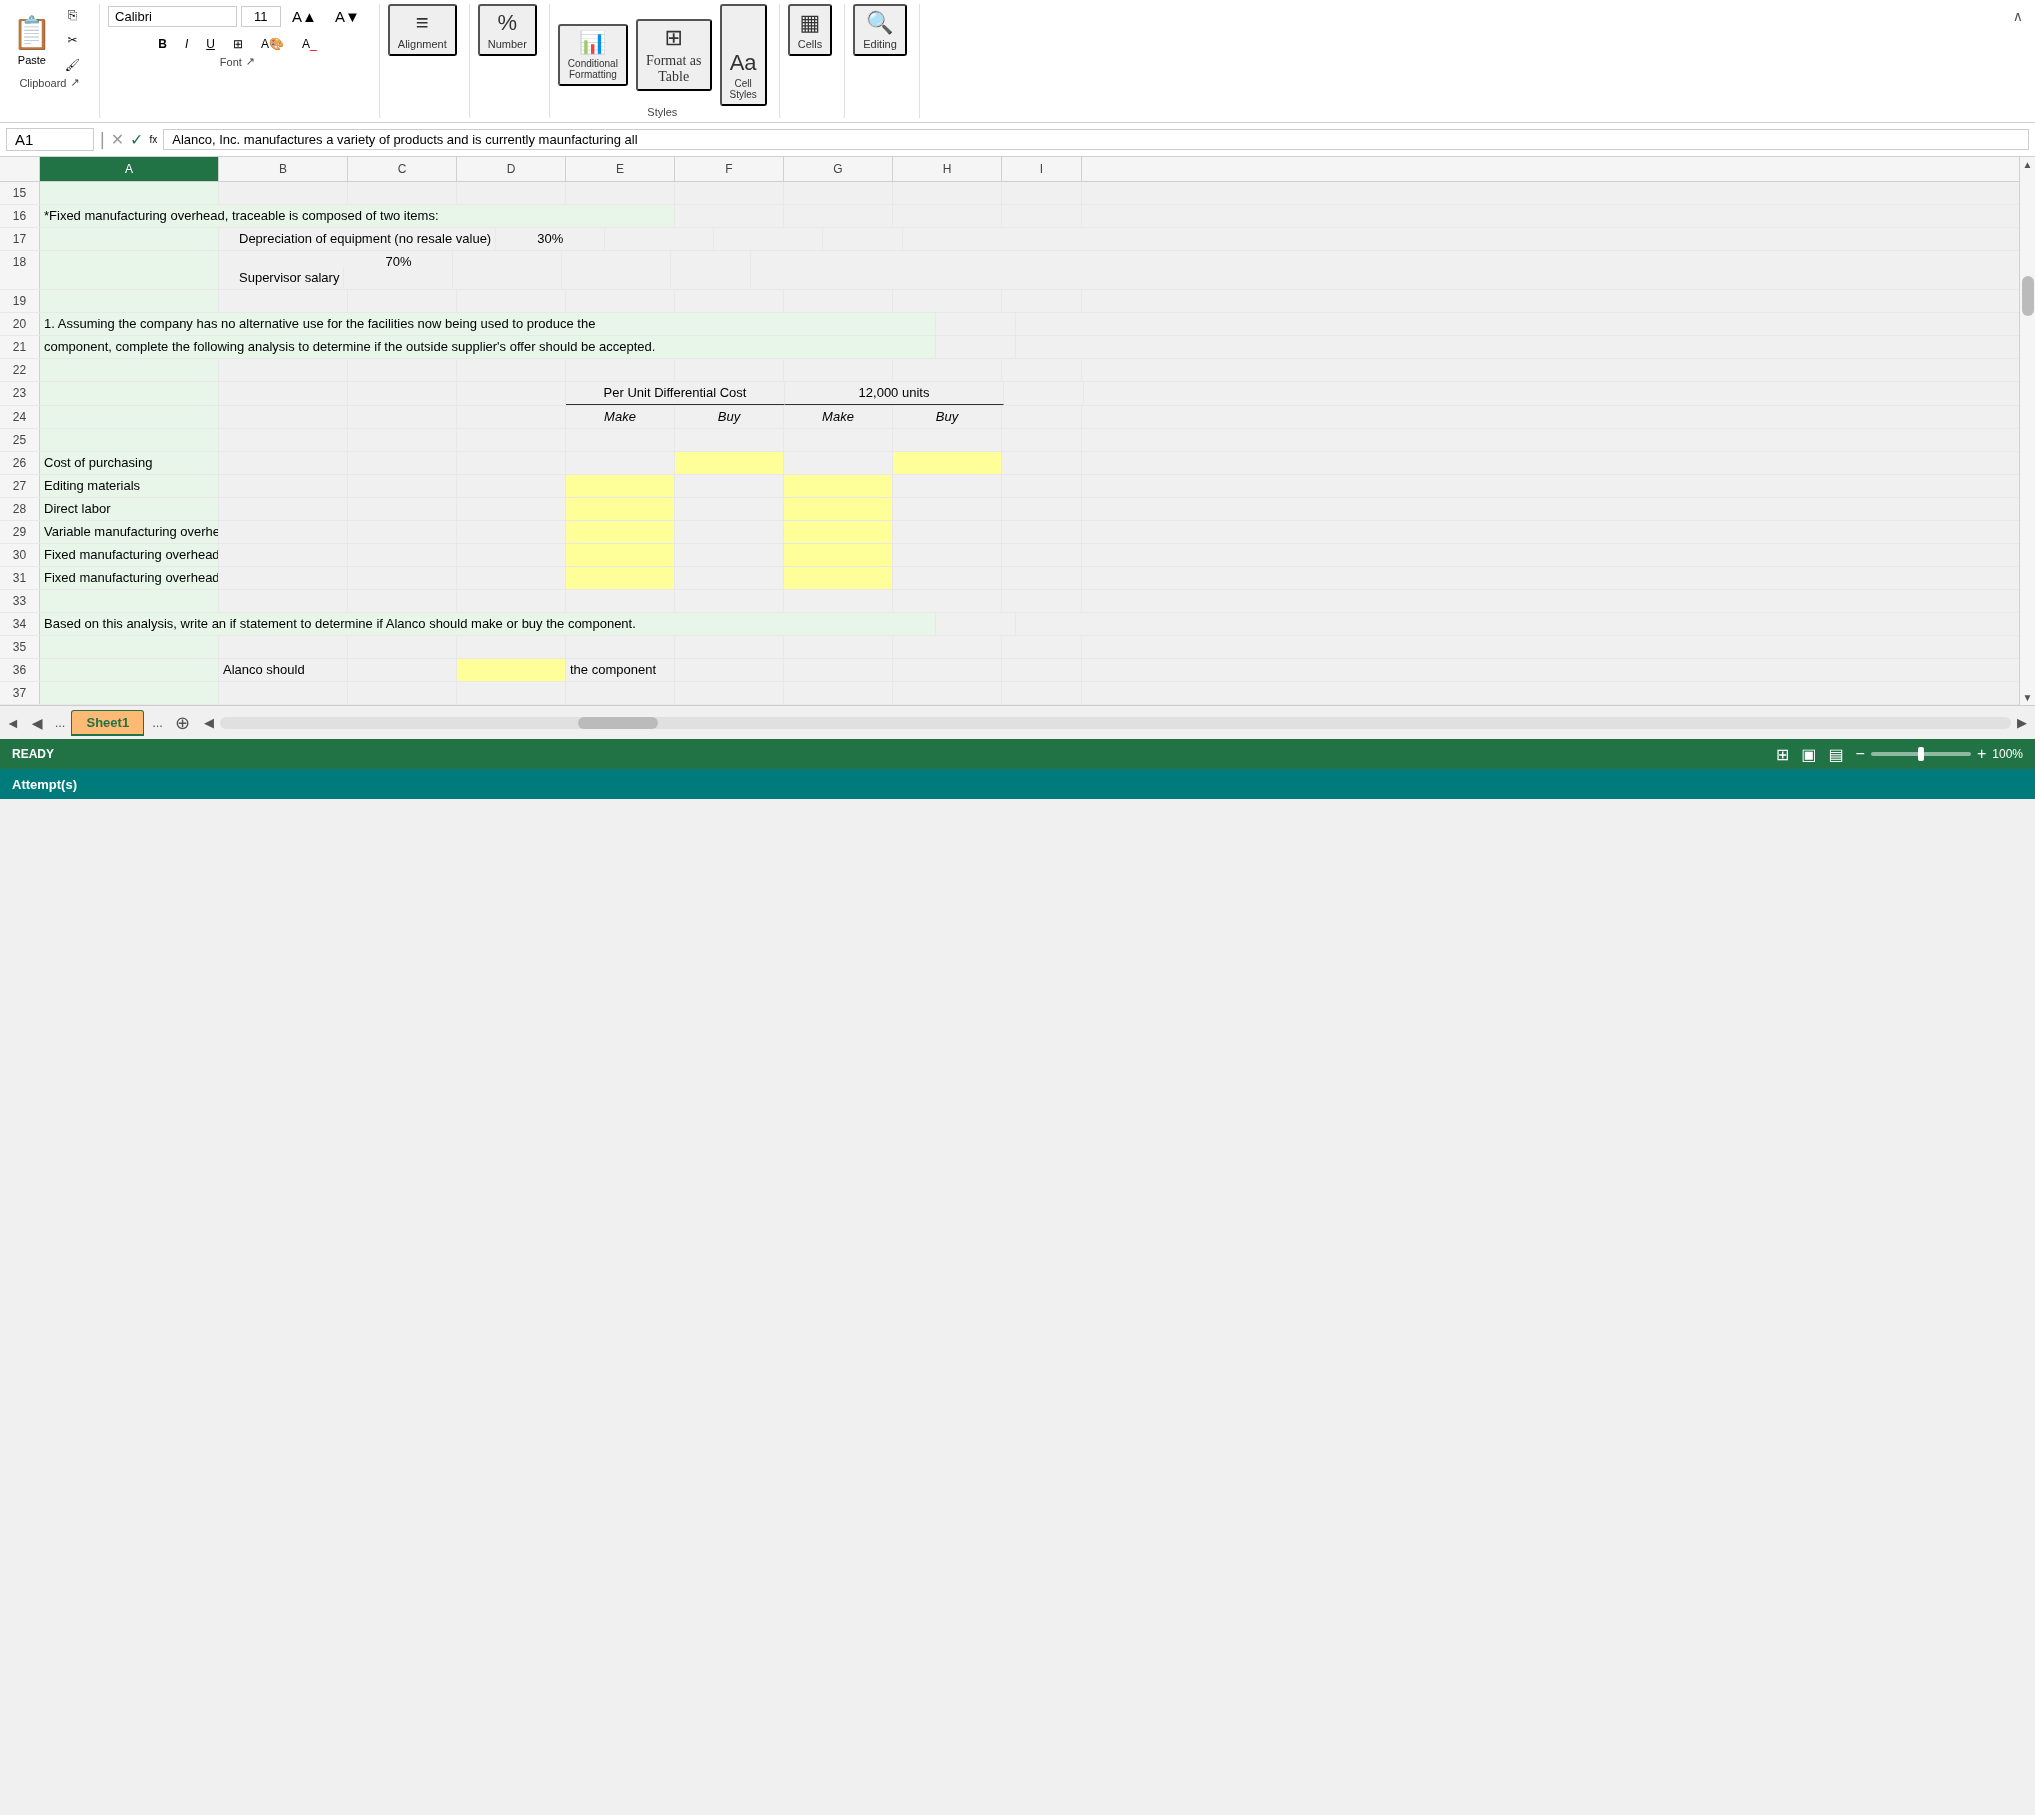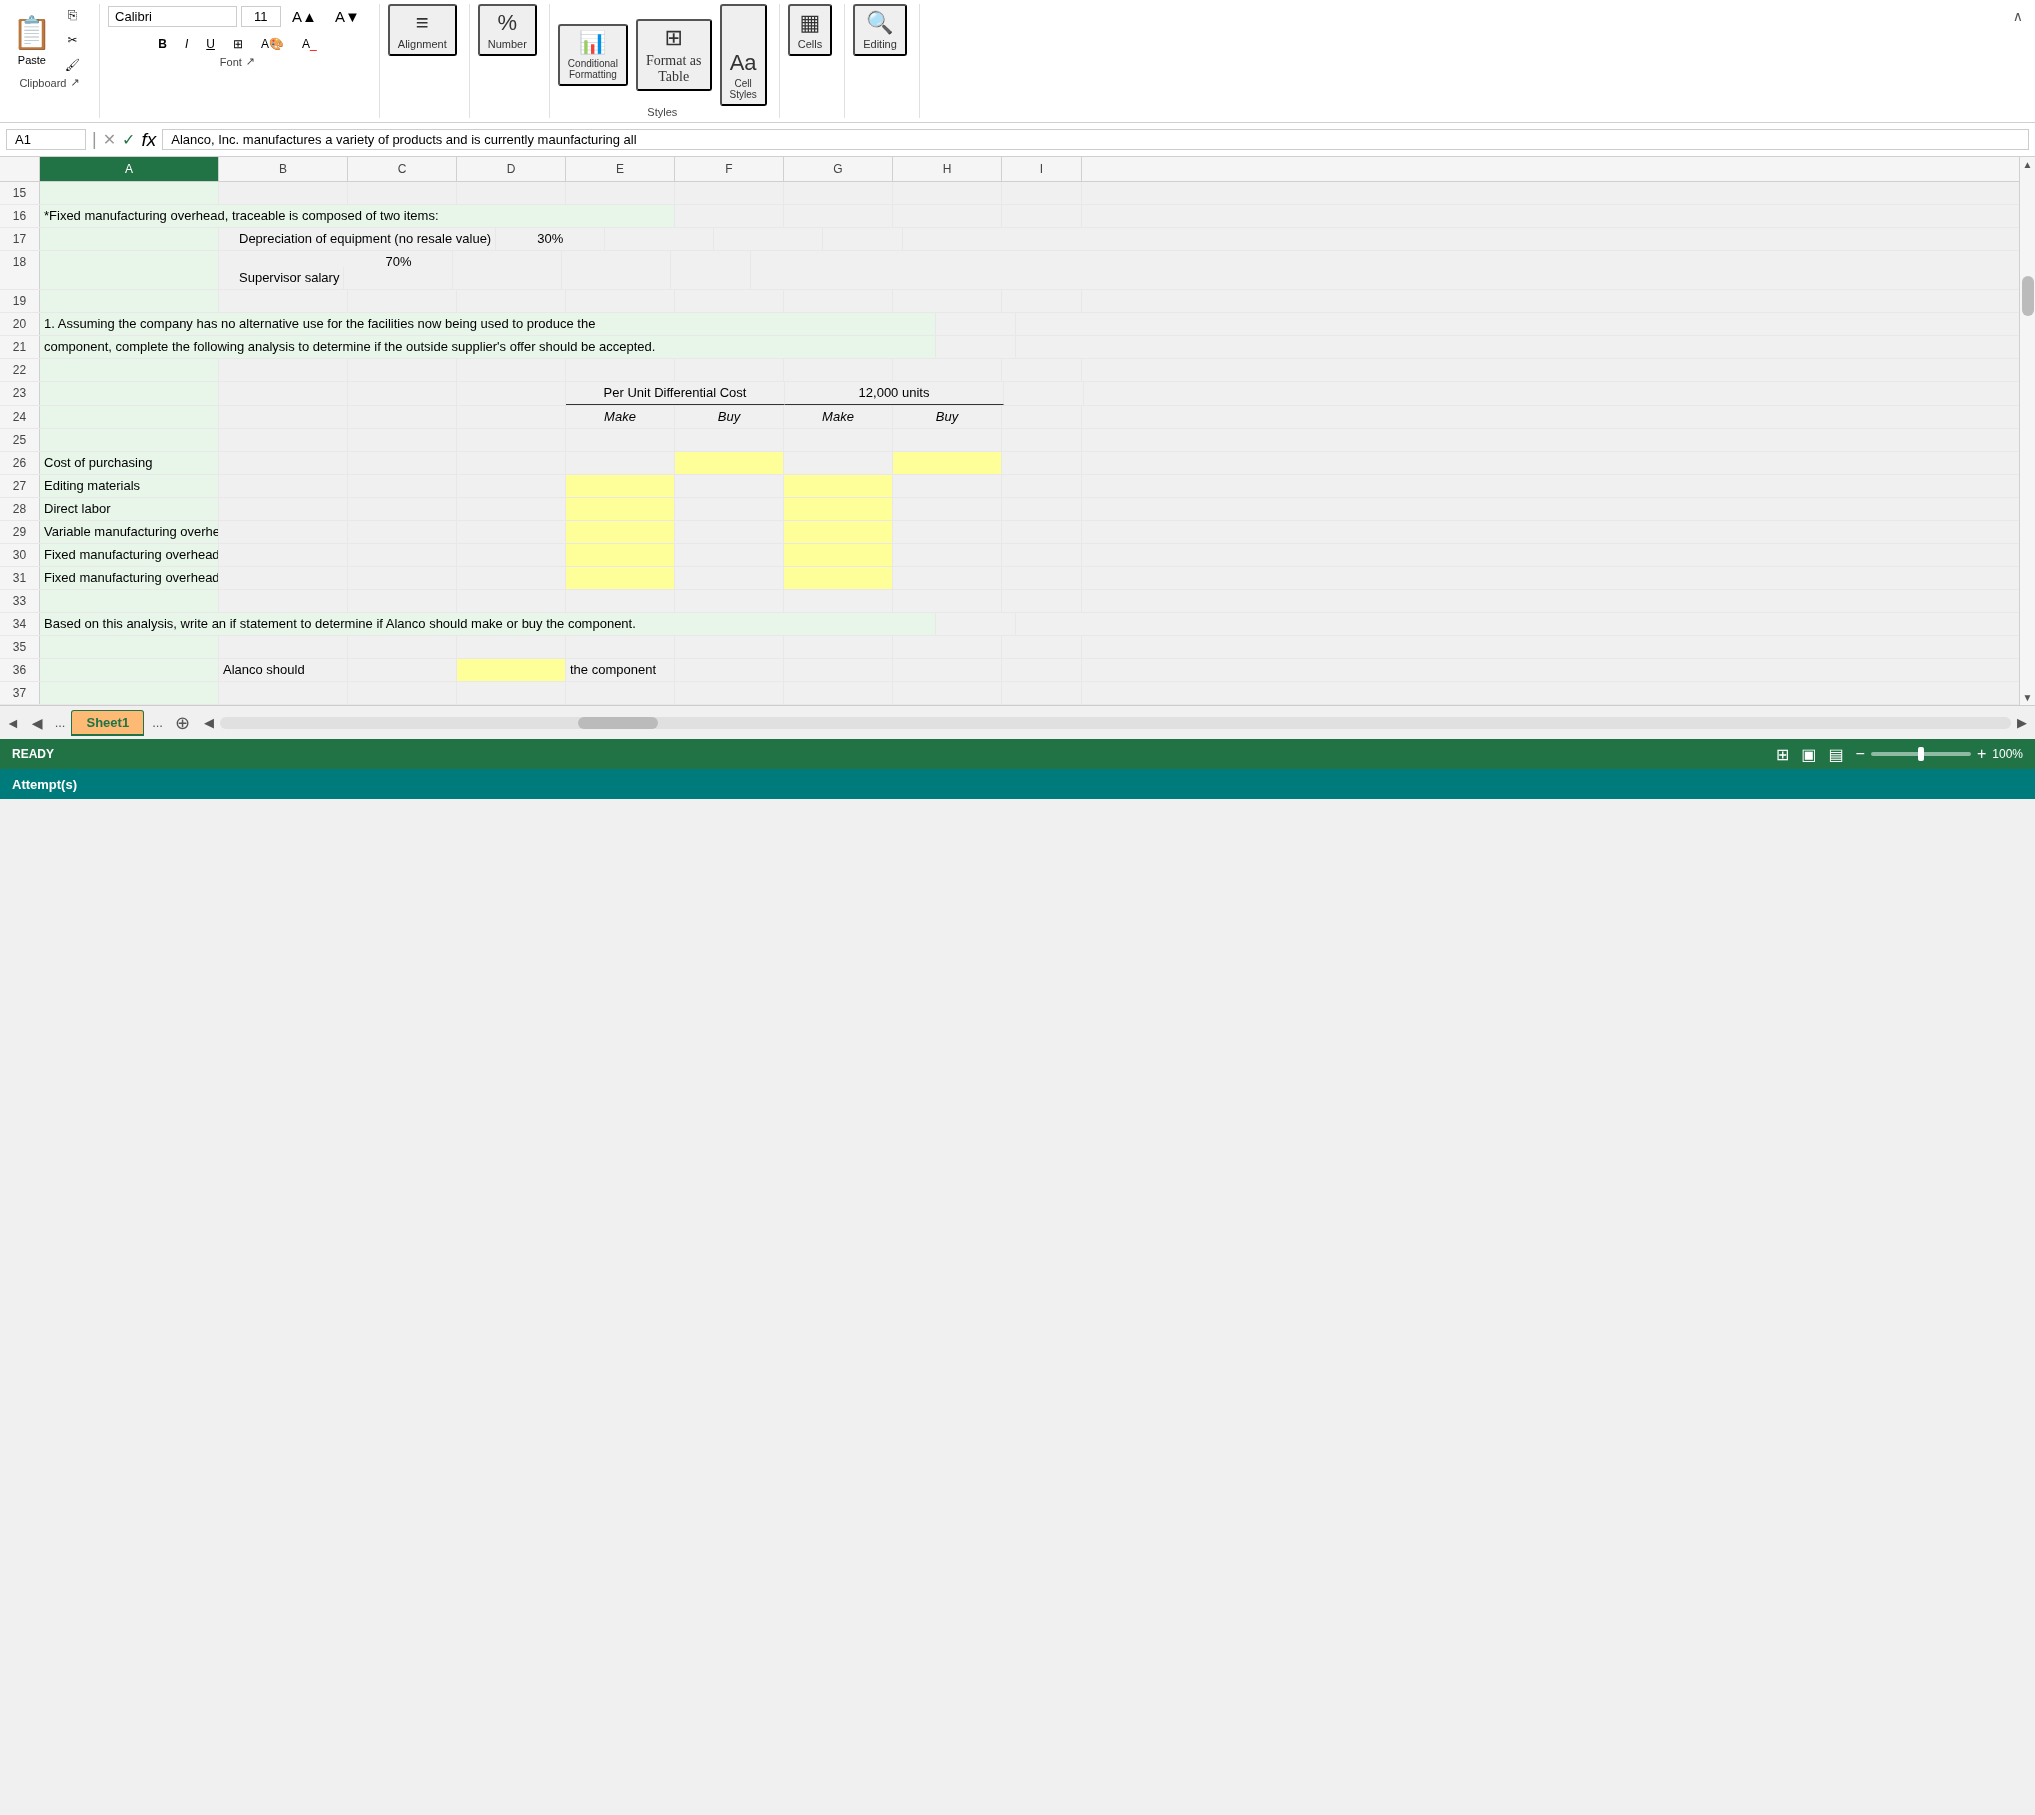--- a/index.html
+++ b/index.html
@@ -16,22 +16,22 @@
 
     .bold { font-weight: bold; }
     .italic { font-style: italic; }
     .underline { text-decoration: underline; }
 
     .toolbar-btn { padding: 3px 6px; font-size: 12px; cursor: pointer; border: 1px solid transparent; border-radius: 2px; background: transparent; }
     .big-section-btn { display: flex; flex-direction: column; align-items: center; font-size: 11px; color: #333; gap: 2px; cursor: pointer; padding: 4px 8px; border-radius: 3px; }
 
     
     .formula-bar { display: flex; align-items: center; background: #fff; border-bottom: 1px solid #d0d0d0; padding: 3px 6px; gap: 6px; height: 34px; }
-    .cell-ref-box { border: 1px solid #ccc; padding: 2px 8px; width: 80px; font-size: 13px; }
-    .fx-label { font-style: italic; color: #000000; font-size: 19px; }
+    .cell-ref-box { border: 1px solid #ccc; padding: 2px 8px; width: 88px; font-size: 15px; }
+    .fx-label { color: #000000; font-size: 10px; }
     .formula-content { flex: 1; font-size: 13px; border: 1px solid #ccc; padding: 2px 8px; background: #fff; overflow: hidden; text-overflow: ellipsis; white-space: nowrap; }
 
     .col-headers { display: flex; border-bottom: 1px solid #d0d0d0; background: #f5f5f5; }
     .row-header-spacer { width: 40px; min-width: 40px; border-right: 1px solid #d0d0d0; background: #f5f5f5; height: 24px; }
     .col-header { text-align: center; font-size: 12px; color: #444; border-right: 1px solid #d0d0d0; height: 24px; line-height: 24px; cursor: pointer; user-select: none; }
     .col-header.active { background: #217346; color: #fff; }
     .grid-row { display: flex; border-bottom: 1px solid #e8e8e8; min-height: 22px; }
     .row-num { width: 40px; min-width: 40px; text-align: center; font-size: 12px; color: #444; background: #f5f5f5; border-right: 1px solid #d0d0d0; line-height: 22px; cursor: pointer; user-select: none; }
     .cell { border-right: 1px solid #e8e8e8; font-size: 13px; padding: 1px 4px; line-height: 20px; overflow: hidden; white-space: nowrap; min-height: 22px; }
     .cell.active-col { background: #e8f5e9; }

